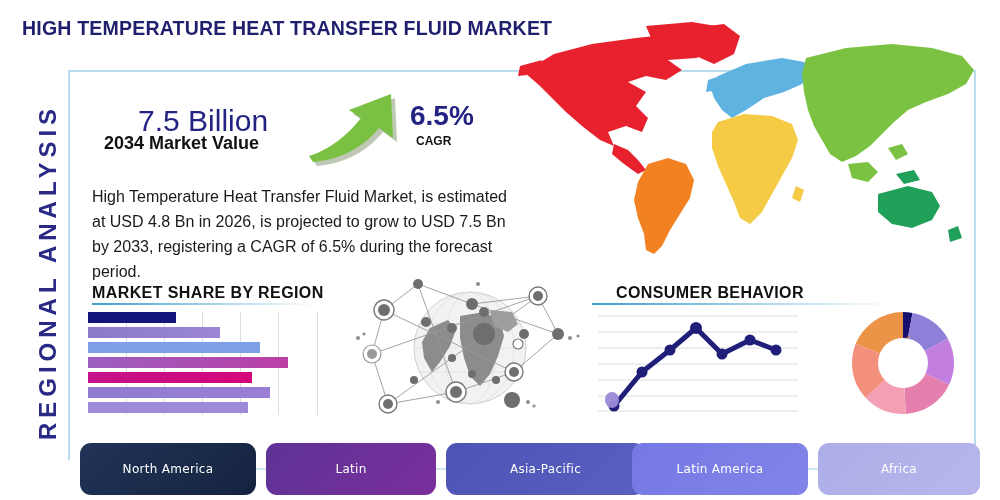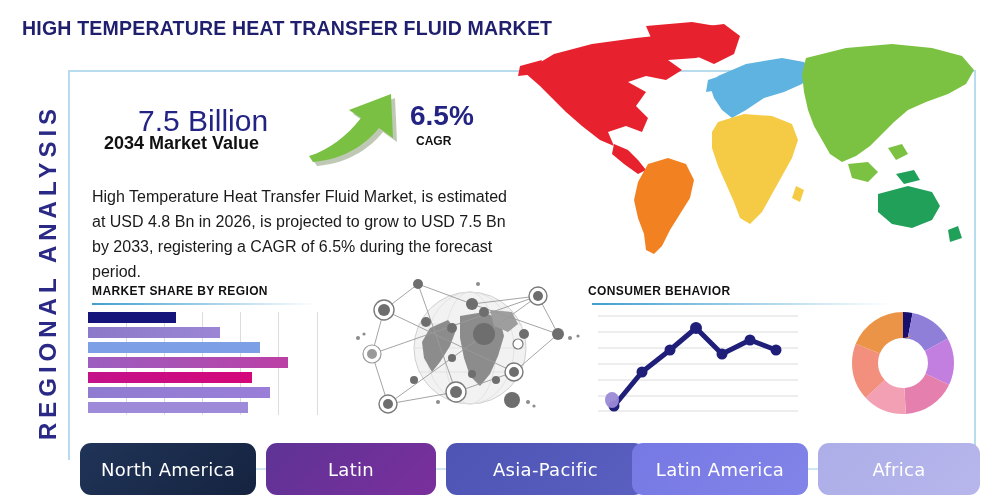--- a/index.html
+++ b/index.html
@@ -69,31 +69,31 @@
   
   .desc {
     position: absolute; left: 92px; top: 184px;
     width: 420px;
     font-size: 16px; line-height: 25px; color: #1a1a1a;
   }
 
   
   .sec-head {
     position: absolute;
-    font-size: 12px; font-weight: 700; color: #111111;
+    font-size: 16px; font-weight: 700; color: #111111;
     font-family: "Liberation Sans Narrow","Liberation Sans",sans-serif;
     letter-spacing: 0.4px; white-space: nowrap;
   }
   .sec-rule {
     position: absolute; height: 2px;
     background: linear-gradient(to right, #3f9fd0, #ffffff);
   }
   #head-market { left: 92px; top: 284px; }
   #rule-market { left: 92px; top: 303px; width: 225px; }
-  #head-consumer { left: 588px; top: 284px; }
+  #head-consumer { left: 616px; top: 284px; }
   #rule-consumer { left: 592px; top: 303px; width: 300px; }
 
   
   .bars { position: absolute; left: 88px; top: 312px; width: 230px; height: 103px; }
   .bars .grid { position: absolute; inset: 0; }
   .bars .grid i {
     position: absolute; top: 0; bottom: 0; width: 1px; background: #dcdcdc;
   }
   .bar-row { position: absolute; left: 0; height: 11px; }
   .bar-row .fill { height: 100%; }
@@ -108,21 +108,21 @@
   .donut { position: absolute; left: 848px; top: 308px; width: 110px; height: 110px; }
 
   
   .worldmap { position: absolute; left: 496px; top: 14px; width: 500px; height: 258px; }
 
   
   .regions { position: absolute; left: 80px; top: 443px; width: 900px; height: 52px; }
   .region-btn {
     position: absolute; top: 0; height: 52px; border-radius: 11px;
     display: flex; align-items: center; justify-content: center;
-    color: #ffffff; font-size: 18px; letter-spacing: 0.3px;
+    color: #ffffff; font-size: 12px; letter-spacing: 0.3px;
     font-family: "DejaVu Sans", sans-serif;
   }
   .region-connector {
     position: absolute; top: 25px; height: 2px; background: #cfe6f2;
   }
 </style>
 </head>
 <body>
 
 <div id="root">

